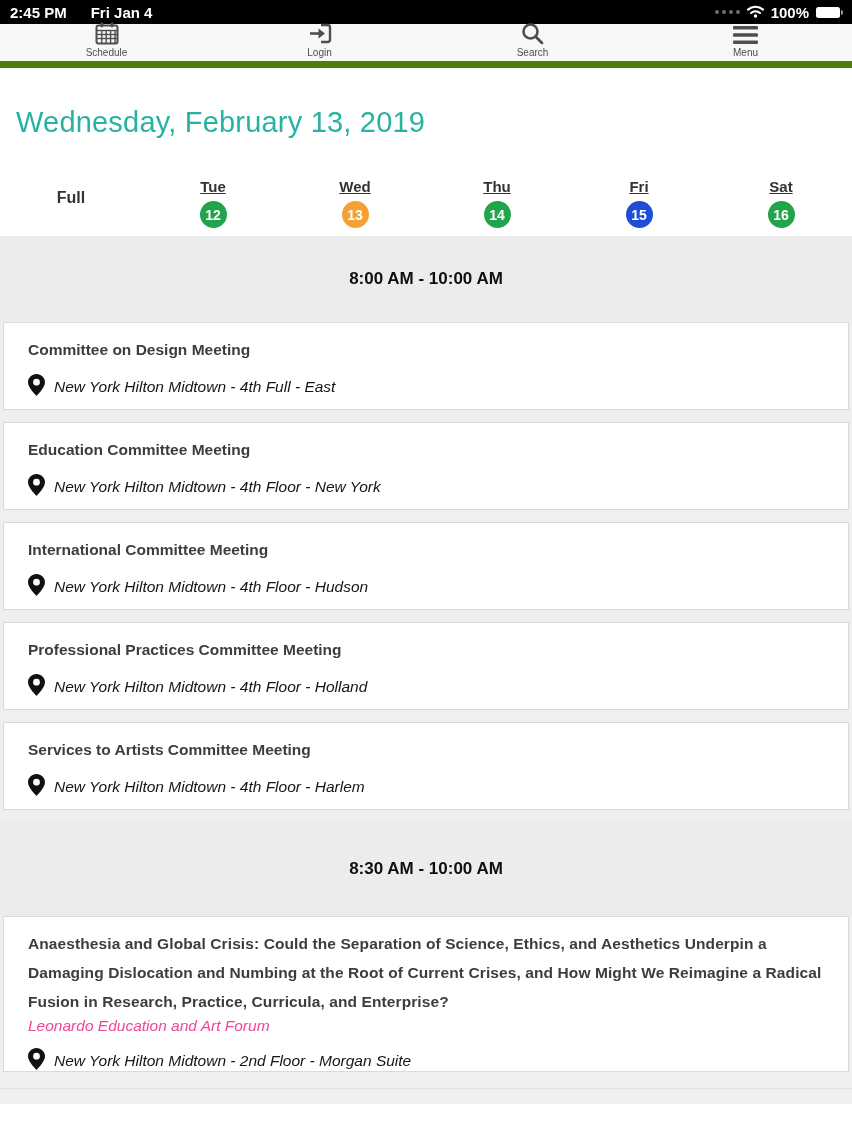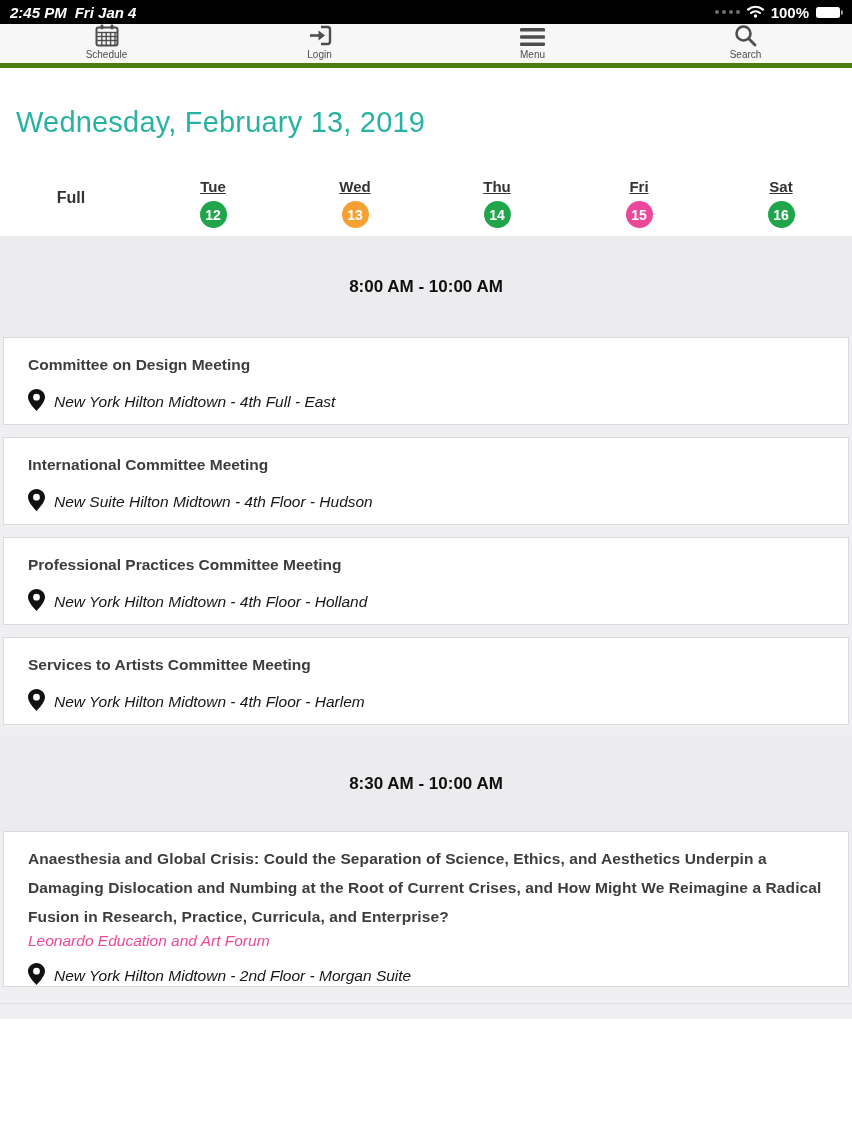--- a/index.html
+++ b/index.html
@@ -10,36 +10,36 @@
     overflow: hidden;
     position: relative;
   }
 
   
   .status-bar {
     height: 24px; background: #000; color: #fff;
     display: flex; align-items: center; justify-content: space-between;
     padding: 0 10px; font-size: 15px; font-weight: 700;
   }
-  .sb-left { display: flex; gap: 8px; align-items: center; font-style: italic; }
+  .sb-left { display: flex; gap: 24px; align-items: center; }
   .sb-right { display: flex; gap: 7px; align-items: center; }
   .cell-dots { display: flex; gap: 3px; align-items: center; }
   .cell-dots i { width: 4px; height: 4px; border-radius: 50%; background: #6e6e6e; }
   .battery-body {
     width: 24px; height: 11px; background: #fff; border-radius: 2.5px;
     position: relative; margin-right: 2px;
   }
   .battery-body::after {
     content: ""; position: absolute; right: -3px; top: 3px;
     width: 2px; height: 5px; background: #9a9a9a; border-radius: 0 2px 2px 0;
   }
 
   
   .toolbar {
-    height: 44px; background: #f7f7f8; border-bottom: 5px solid #4d7c0f;
+    height: 44px; background: #f7f7f8; border-bottom: 7px solid #4d7c0f;
     display: flex;
   }
   .tb-item {
     flex: 1; display: flex; flex-direction: column;
     align-items: center; justify-content: flex-end;
     padding-bottom: 3px; cursor: pointer; color: #4e4e4e;
   }
   .tb-item svg { display: block; margin-bottom: 2px; }
   .tb-label { font-size: 10px; color: #4e4e4e; }
 
@@ -60,21 +60,21 @@
     margin-top: 6px; color: #fff; font-size: 14px; font-weight: 700;
     display: flex; align-items: center; justify-content: center;
   }
 
   
   .schedule { background: #efeff1; }
   .section-header {
     background: #ececee; display: flex; align-items: center; justify-content: center;
     font-size: 17px; font-weight: 700; color: #0f0f0f;
   }
-  .sh-1 { height: 101px; }
+  .sh-1 { height: 86px; }
   .sh-2 { height: 94px; }
 
   .event-card {
     background: #fff; border: 1px solid #dadadc;
     margin: 0 3px 12px 3px; padding: 16px 24px 0;
     height: 88px; overflow: hidden; cursor: pointer;
   }
   .event-card.tall { height: 156px; margin-bottom: 16px; padding-top: 12px; }
   .event-title {
     font-size: 15.5px; font-weight: 700; color: #3d3d3d; line-height: 21px;
@@ -146,37 +146,37 @@
       <svg width="24" height="23" viewBox="0 0 24 23">
         <path d="M13 3 h6.5 a2.5 2.5 0 0 1 2.5 2.5 v12 a2.5 2.5 0 0 1 -2.5 2.5 H13" fill="none" stroke="#4e4e4e" stroke-width="2.4"></path>
         <line x1="2" y1="11.5" x2="12" y2="11.5" stroke="#4e4e4e" stroke-width="2.6"></line>
         <polygon points="10.5,6.5 17,11.5 10.5,16.5" fill="#4e4e4e"></polygon>
       </svg>
     </span>
     <span class="tb-label">Login</span>
   </div>
   <div class="tb-item">
     <span>
+      <svg width="23" height="23" viewBox="0 0 23 23">
+        <circle cx="9.5" cy="9.5" r="7" fill="none" stroke="#4e4e4e" stroke-width="2.6"></circle>
+        <line x1="14.8" y1="14.8" x2="21" y2="21" stroke="#4e4e4e" stroke-width="2.8" stroke-linecap="round"></line>
+      </svg>
+    </span>
+    <span class="tb-label">Search</span>
+  </div>
+  <div class="tb-item">
+    <span>
       <svg width="25" height="20" viewBox="0 0 25 20">
         <rect x="0" y="1" width="25" height="3.6" rx="1.2" fill="#4e4e4e"></rect>
         <rect x="0" y="8.2" width="25" height="3.6" rx="1.2" fill="#4e4e4e"></rect>
         <rect x="0" y="15.4" width="25" height="3.6" rx="1.2" fill="#4e4e4e"></rect>
       </svg>
     </span>
     <span class="tb-label">Menu</span>
   </div>
-  <div class="tb-item">
-    <span>
-      <svg width="23" height="23" viewBox="0 0 23 23">
-        <circle cx="9.5" cy="9.5" r="7" fill="none" stroke="#4e4e4e" stroke-width="2.6"></circle>
-        <line x1="14.8" y1="14.8" x2="21" y2="21" stroke="#4e4e4e" stroke-width="2.8" stroke-linecap="round"></line>
-      </svg>
-    </span>
-    <span class="tb-label">Search</span>
-  </div>
 </div>
 
 <div class="title-block">
   <div class="page-title" style="color: rgb(40, 178, 163);">Wednesday, February 13, 2019</div>
 </div>
 
 <div class="day-row">
   <div class="day-col">
     <span class="full-label">Full</span>
   </div>
@@ -187,21 +187,21 @@
   <div class="day-col">
     <span class="day-abbr">Wed</span>
     <span class="day-circle" style="background: rgb(245, 160, 51);">13</span>
   </div>
   <div class="day-col">
     <span class="day-abbr">Thu</span>
     <span class="day-circle" style="background: rgb(33, 165, 75);">14</span>
   </div>
   <div class="day-col">
     <span class="day-abbr">Fri</span>
-    <span class="day-circle" style="background: #ec4899;">15</span>
+    <span class="day-circle" style="background: #1d4ed8;">15</span>
   </div>
   <div class="day-col">
     <span class="day-abbr">Sat</span>
     <span class="day-circle" style="background: rgb(33, 165, 75);">16</span>
   </div>
 </div>
 
 <div class="schedule">
 
   <div class="section-header sh-1">8:00 AM - 10:00 AM</div>
@@ -211,30 +211,41 @@
     <div class="location-row">
       <span class="pin-icon">
         <svg width="17" height="22" viewBox="0 0 17 22">
           <path d="M8.5 0C3.8 0 0 3.7 0 8.3 0 14 8.5 22 8.5 22S17 14 17 8.3C17 3.7 13.2 0 8.5 0zm0 11.6a3.4 3.4 0 1 1 0-6.8 3.4 3.4 0 0 1 0 6.8z" fill="#111"></path>
         </svg>
       </span>
       <span class="location-text">New York Hilton Midtown - 4th Full - East</span>
     </div>
   </div>
 
+  <div class="event-card">
+    <div class="event-title">Education Committee Meeting</div>
+    <div class="location-row">
+      <span class="pin-icon">
+        <svg width="17" height="22" viewBox="0 0 17 22">
+          <path d="M8.5 0C3.8 0 0 3.7 0 8.3 0 14 8.5 22 8.5 22S17 14 17 8.3C17 3.7 13.2 0 8.5 0zm0 11.6a3.4 3.4 0 1 1 0-6.8 3.4 3.4 0 0 1 0 6.8z" fill="#111"></path>
+        </svg>
+      </span>
+      <span class="location-text">New York Hilton Midtown - 4th Floor - New York</span>
+    </div>
+  </div>
 
   <div class="event-card">
     <div class="event-title">International Committee Meeting</div>
     <div class="location-row">
       <span class="pin-icon">
         <svg width="17" height="22" viewBox="0 0 17 22">
           <path d="M8.5 0C3.8 0 0 3.7 0 8.3 0 14 8.5 22 8.5 22S17 14 17 8.3C17 3.7 13.2 0 8.5 0zm0 11.6a3.4 3.4 0 1 1 0-6.8 3.4 3.4 0 0 1 0 6.8z" fill="#111"></path>
         </svg>
       </span>
-      <span class="location-text">New Suite Hilton Midtown - 4th Floor - Hudson</span>
+      <span class="location-text">New York Hilton Midtown - 4th Floor - Hudson</span>
     </div>
   </div>
 
   <div class="event-card">
     <div class="event-title">Professional Practices Committee Meeting</div>
     <div class="location-row">
       <span class="pin-icon">
         <svg width="17" height="22" viewBox="0 0 17 22">
           <path d="M8.5 0C3.8 0 0 3.7 0 8.3 0 14 8.5 22 8.5 22S17 14 17 8.3C17 3.7 13.2 0 8.5 0zm0 11.6a3.4 3.4 0 1 1 0-6.8 3.4 3.4 0 0 1 0 6.8z" fill="#111"></path>
         </svg>

